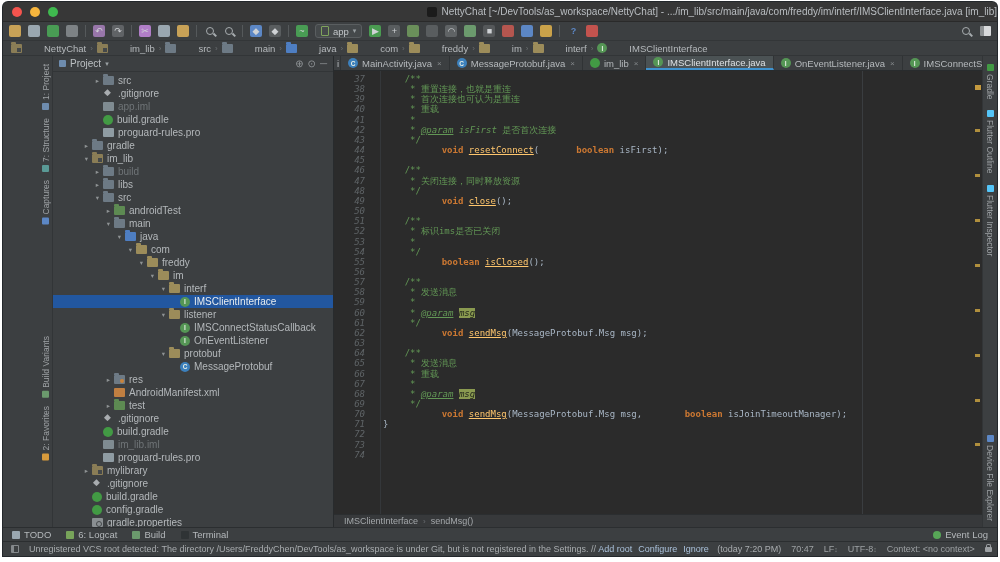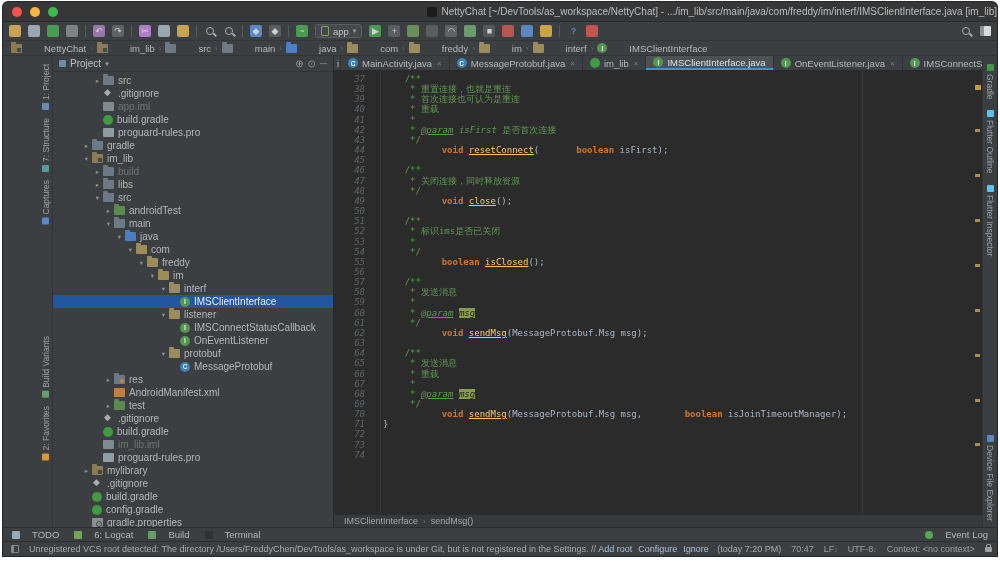--- a/index.html
+++ b/index.html
@@ -101,21 +101,21 @@
   .margin-line { position:absolute; left:528px; top:0; bottom:0; width:1px; background:#3a3d40; }
   .estripe { position:absolute; right:0; top:0; bottom:0; width:9px; }
   .emark { position:absolute; right:2px; width:5px; height:2.5px; background:#b08f3d; }
   .emark.sqr { width:6px; height:5px; background:#c49a3f; right:1px; }
 
   .ed-breadcrumb { height:13px; flex:none; background:#37393b; border-top:1px solid #2b2e30; display:flex; align-items:center; gap:5px; padding:0 10px; font-size:9px; color:#a3a7aa; }
   .ed-breadcrumb .sep { color:#6a6e71; font-size:8px; }
 
   
   .bottombar { height:14px; flex:none; background:var(--panel); border-top:1px solid #2b2e30; display:flex; align-items:center; gap:15px; padding:0 9px; font-size:9.5px; color:#b4b8bb; }
-  .bbitem { display:flex; align-items:center; gap:12px; cursor:pointer; }
+  .bbitem { display:flex; align-items:center; gap:4px; cursor:pointer; }
   .bbi { width:8px; height:8px; border-radius:1px; display:inline-block; }
   .bottombar .spacer { flex:1; }
 
   .statusbar { height:15px; flex:none; background:var(--panel); border-top:1px solid #2b2e30; display:flex; align-items:center; gap:10px; padding:0 8px; font-size:9px; color:#a8acaf; white-space:nowrap; overflow:hidden; }
   .sb-grid { width:8px; height:8px; border:1px solid #84888b; border-left-width:3px; border-radius:1px; flex:none; }
   .sb-right { margin-left:auto; display:flex; align-items:center; gap:10px; color:#9da1a4; }
   .sb-link { color:#a9c0da; cursor:pointer; }
   .updown { font-size:7px; color:#84888b; }
   .ic-lock { width:7px; height:5px; background:#9da1a4; border-radius:1px; position:relative; display:inline-block; }
   .ic-lock::before { content:""; position:absolute; top:-3px; left:1px; width:3px; height:3px; border:1px solid #9da1a4; border-bottom:none; border-radius:2px 2px 0 0; }

